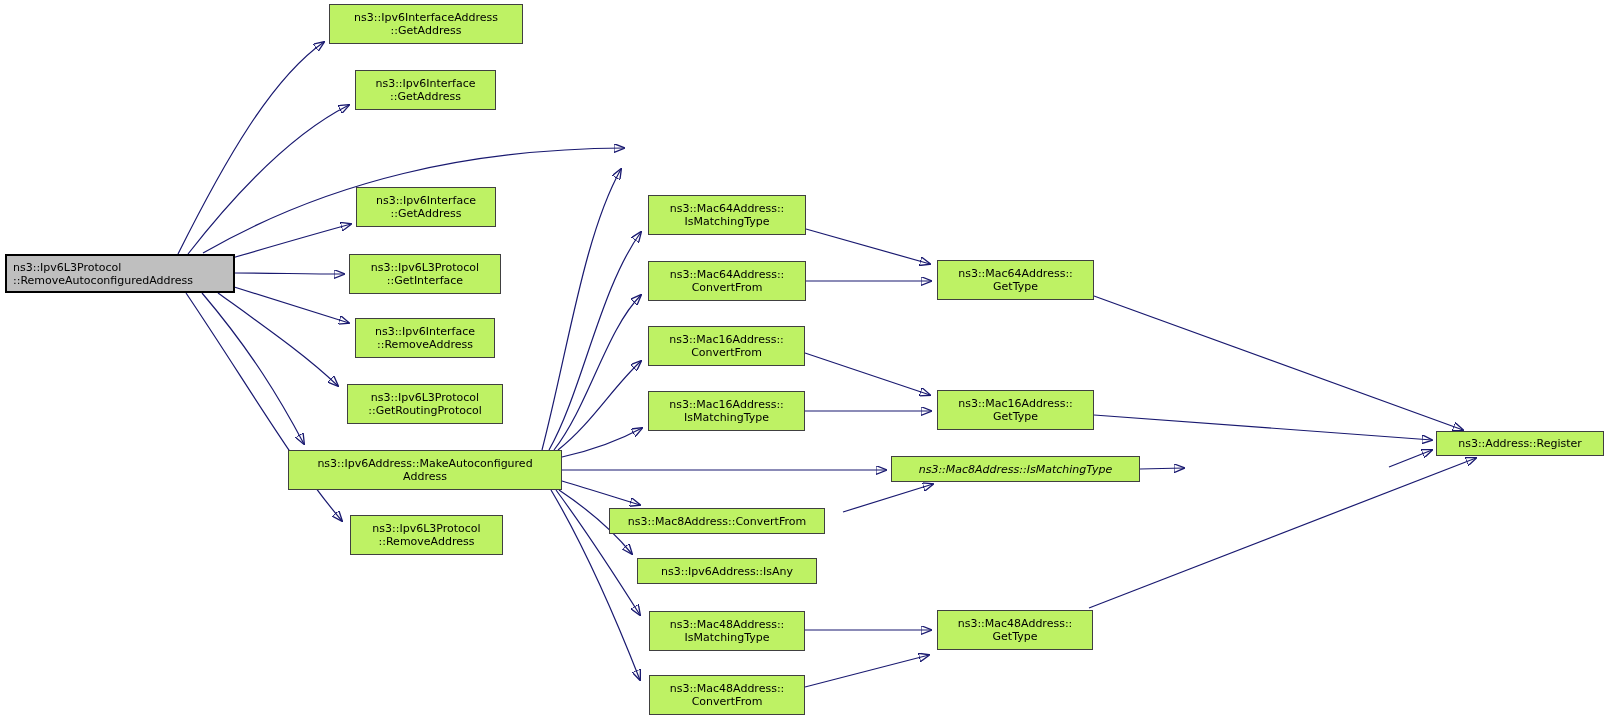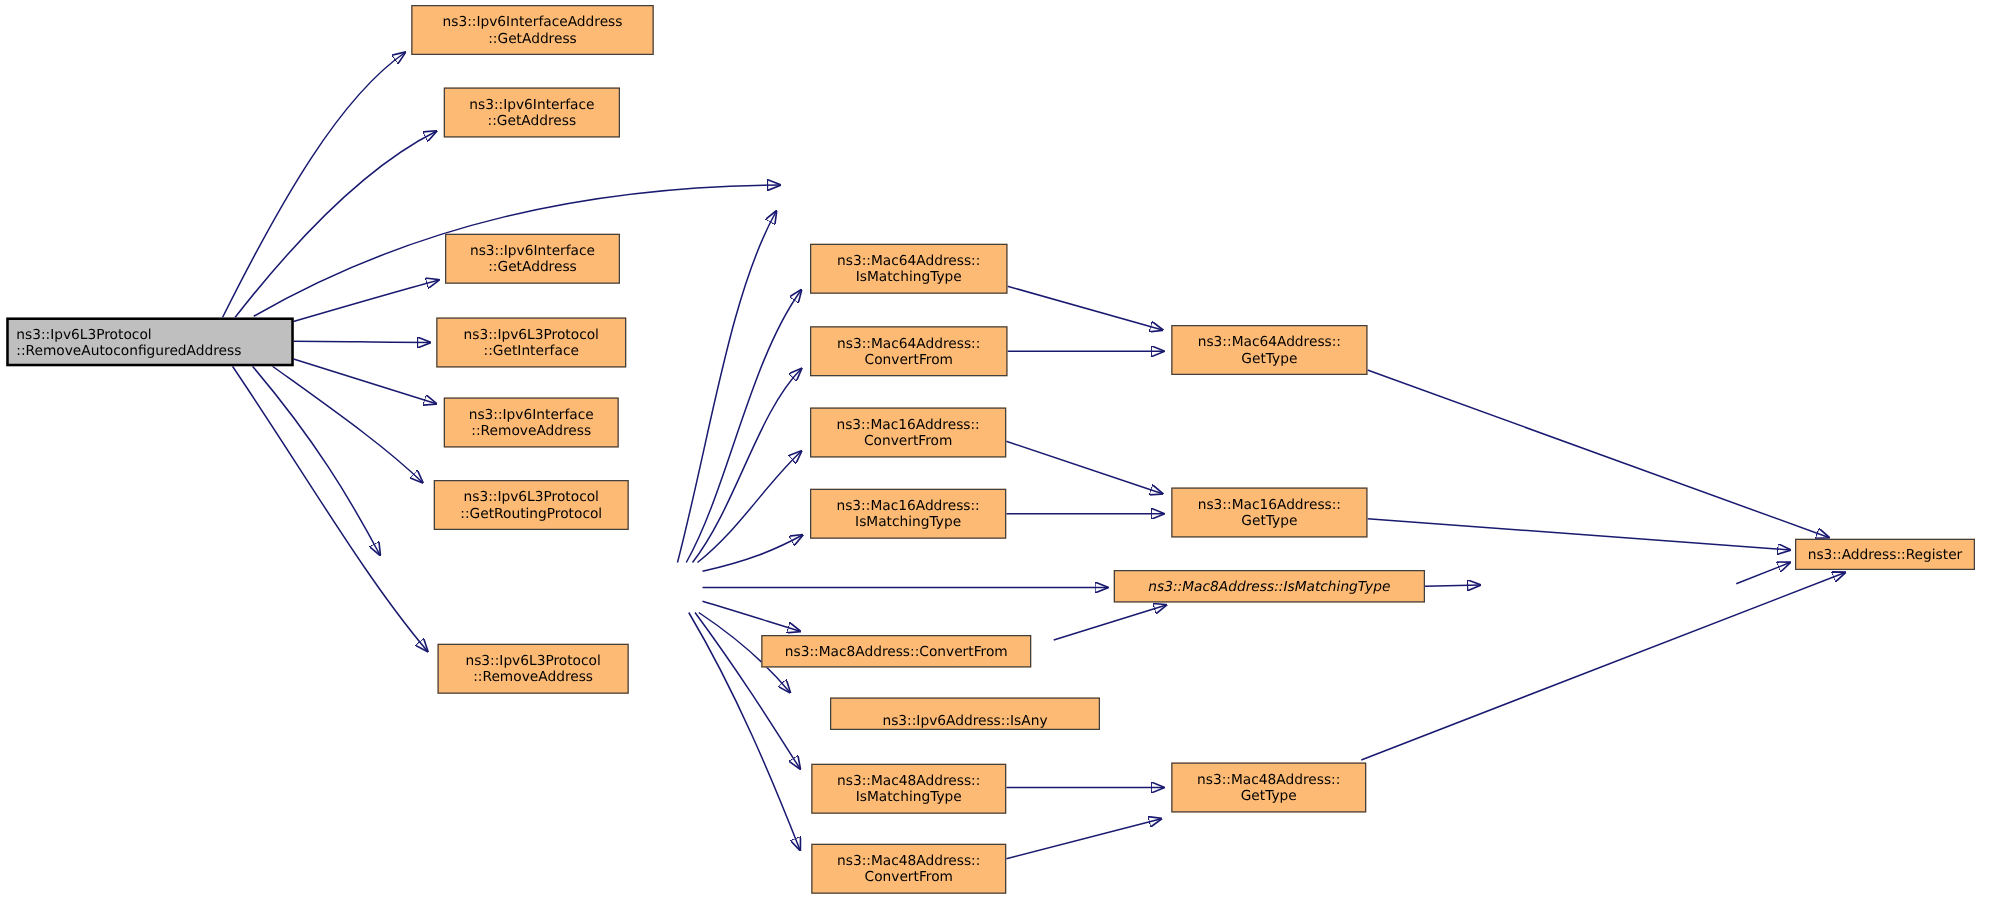--- a/index.html
+++ b/index.html
@@ -5,21 +5,21 @@
   html,body{margin:0;padding:0;}
   body{
     width:1609px;height:721px;background:#ffffff;
     font-family:"DejaVu Sans","Liberation Sans",sans-serif;
   }
   .graph{position:relative;width:1609px;height:721px;background:#ffffff;overflow:hidden;}
   svg.edges{position:absolute;left:0;top:0;width:1609px;height:721px;}
   svg.edges path{stroke:#191970;stroke-width:1.2;fill:none;}
   .node{
     position:absolute;box-sizing:border-box;
-    background:#fdba74;border:1px solid #404040;
+    background:#bef264;border:1px solid #404040;
     display:flex;flex-direction:column;justify-content:center;align-items:center;
     font-size:11px;line-height:13px;color:#000000;text-align:center;white-space:nowrap;
     cursor:pointer;
   }
   .node span{display:block;}
   .node.main{
     background:#bfbfbf;border:2px solid #000000;
     align-items:flex-start;text-align:left;padding-left:6px;cursor:default;
   }
 </style>
@@ -100,20 +100,24 @@
   <div class="node" style="left:355px;top:318px;width:140px;height:40px;">
     <span>ns3::Ipv6Interface</span>
     <span>::RemoveAddress</span>
   </div>
 
   <div class="node" style="left:347px;top:384px;width:156px;height:40px;">
     <span>ns3::Ipv6L3Protocol</span>
     <span>::GetRoutingProtocol</span>
   </div>
 
+  <div class="node" style="left:288px;top:450px;width:274px;height:40px;">
+    <span>ns3::Ipv6Address::MakeAutoconfigured</span>
+    <span>Address</span>
+  </div>
 
   <div class="node" style="left:350px;top:515px;width:153px;height:40px;">
     <span>ns3::Ipv6L3Protocol</span>
     <span>::RemoveAddress</span>
   </div>
 
   <div class="node" style="left:648px;top:195px;width:158px;height:40px;">
     <span>ns3::Mac64Address::</span>
     <span>IsMatchingType</span>
   </div>
@@ -134,21 +138,21 @@
   </div>
 
   <div class="node" style="left:891px;top:456px;width:249px;height:26px;font-style:italic;">
     <span>ns3::Mac8Address::IsMatchingType</span>
   </div>
 
   <div class="node" style="left:609px;top:508px;width:216px;height:26px;">
     <span>ns3::Mac8Address::ConvertFrom</span>
   </div>
 
-  <div class="node" style="left:664px;top:558px;width:216px;height:26px;justify-content:flex-end;">
+  <div class="node" style="left:637px;top:558px;width:180px;height:26px;">
     <span>ns3::Ipv6Address::IsAny</span>
   </div>
 
   <div class="node" style="left:649px;top:611px;width:156px;height:40px;">
     <span>ns3::Mac48Address::</span>
     <span>IsMatchingType</span>
   </div>
 
   <div class="node" style="left:649px;top:675px;width:156px;height:40px;">
     <span>ns3::Mac48Address::</span>
@@ -164,17 +168,17 @@
     <span>ns3::Mac16Address::</span>
     <span>GetType</span>
   </div>
 
   <div class="node" style="left:937px;top:610px;width:156px;height:40px;">
     <span>ns3::Mac48Address::</span>
     <span>GetType</span>
   </div>
 
 
-  <div class="node" style="left:1436px;top:431px;width:144px;height:25px;">
+  <div class="node" style="left:1436px;top:431px;width:168px;height:25px;">
     <span>ns3::Address::Register</span>
   </div>
 
 </div>
 
 </body></html>

